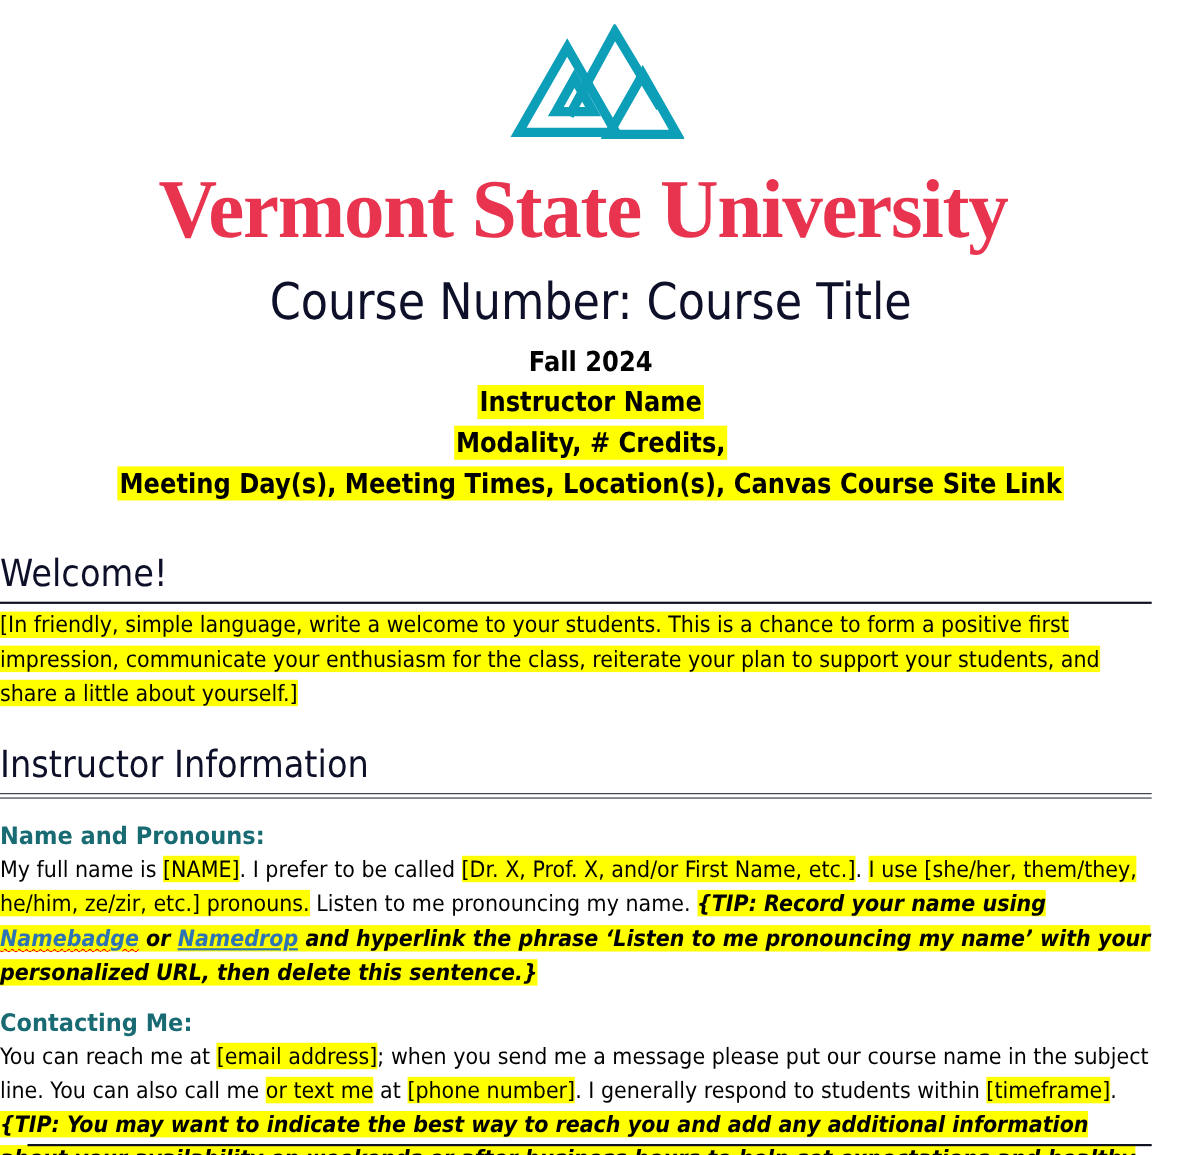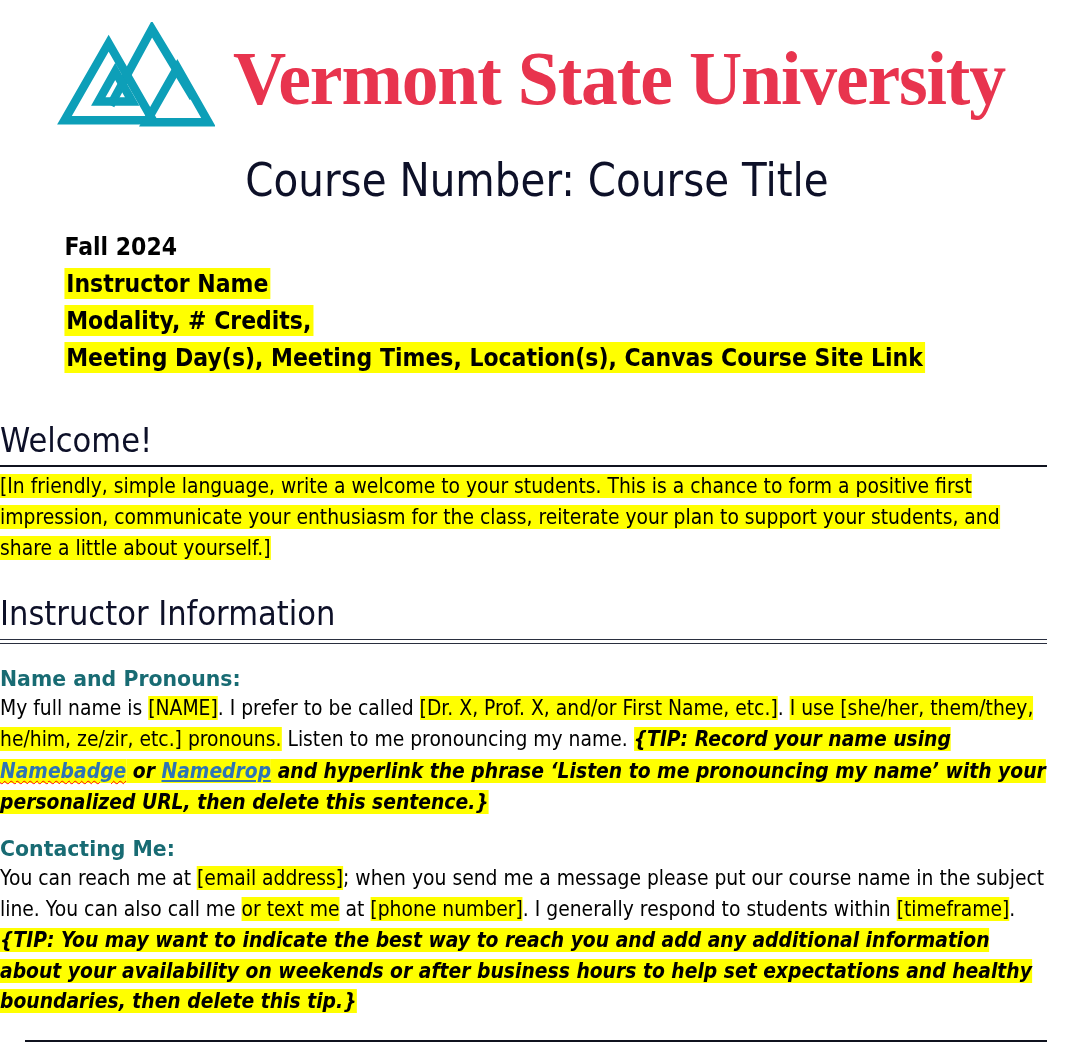--- a/index.html
+++ b/index.html
@@ -25,20 +25,21 @@
   }
 
   
   .masthead {
     display: flex;
     align-items: center;
     justify-content: center;
     gap: 18px;
     padding-top: 22px;
     padding-left: 10px;
+    flex-direction: column;
   }
   .logo-mark {
     width: 160px;
     height: 112px;
     flex: 0 0 auto;
     display: block;
   }
   .wordmark {
     font-family: "Liberation Serif", "DejaVu Serif", serif;
     font-weight: 700;
@@ -56,21 +57,22 @@
     text-align: center;
     font-family: "DejaVu Sans", "Liberation Sans", sans-serif;
     font-size: 46px;
     line-height: 1.08;
     color: #0d1028;
     font-weight: 400;
     margin-top: 22px;
     transform: scaleX(0.88);
   }
   .meta-block {
-    margin-top: 22px;
+    text-align: center;
+    margin-top: 10px;
   }
   .meta-line {
     font-family: "DejaVu Sans", "Liberation Sans", sans-serif;
     font-weight: 700;
     font-size: 25px;
     line-height: 1.48;
     color: #000000;
     transform: scaleX(0.88);
   }
   .meta-line span.hl {

